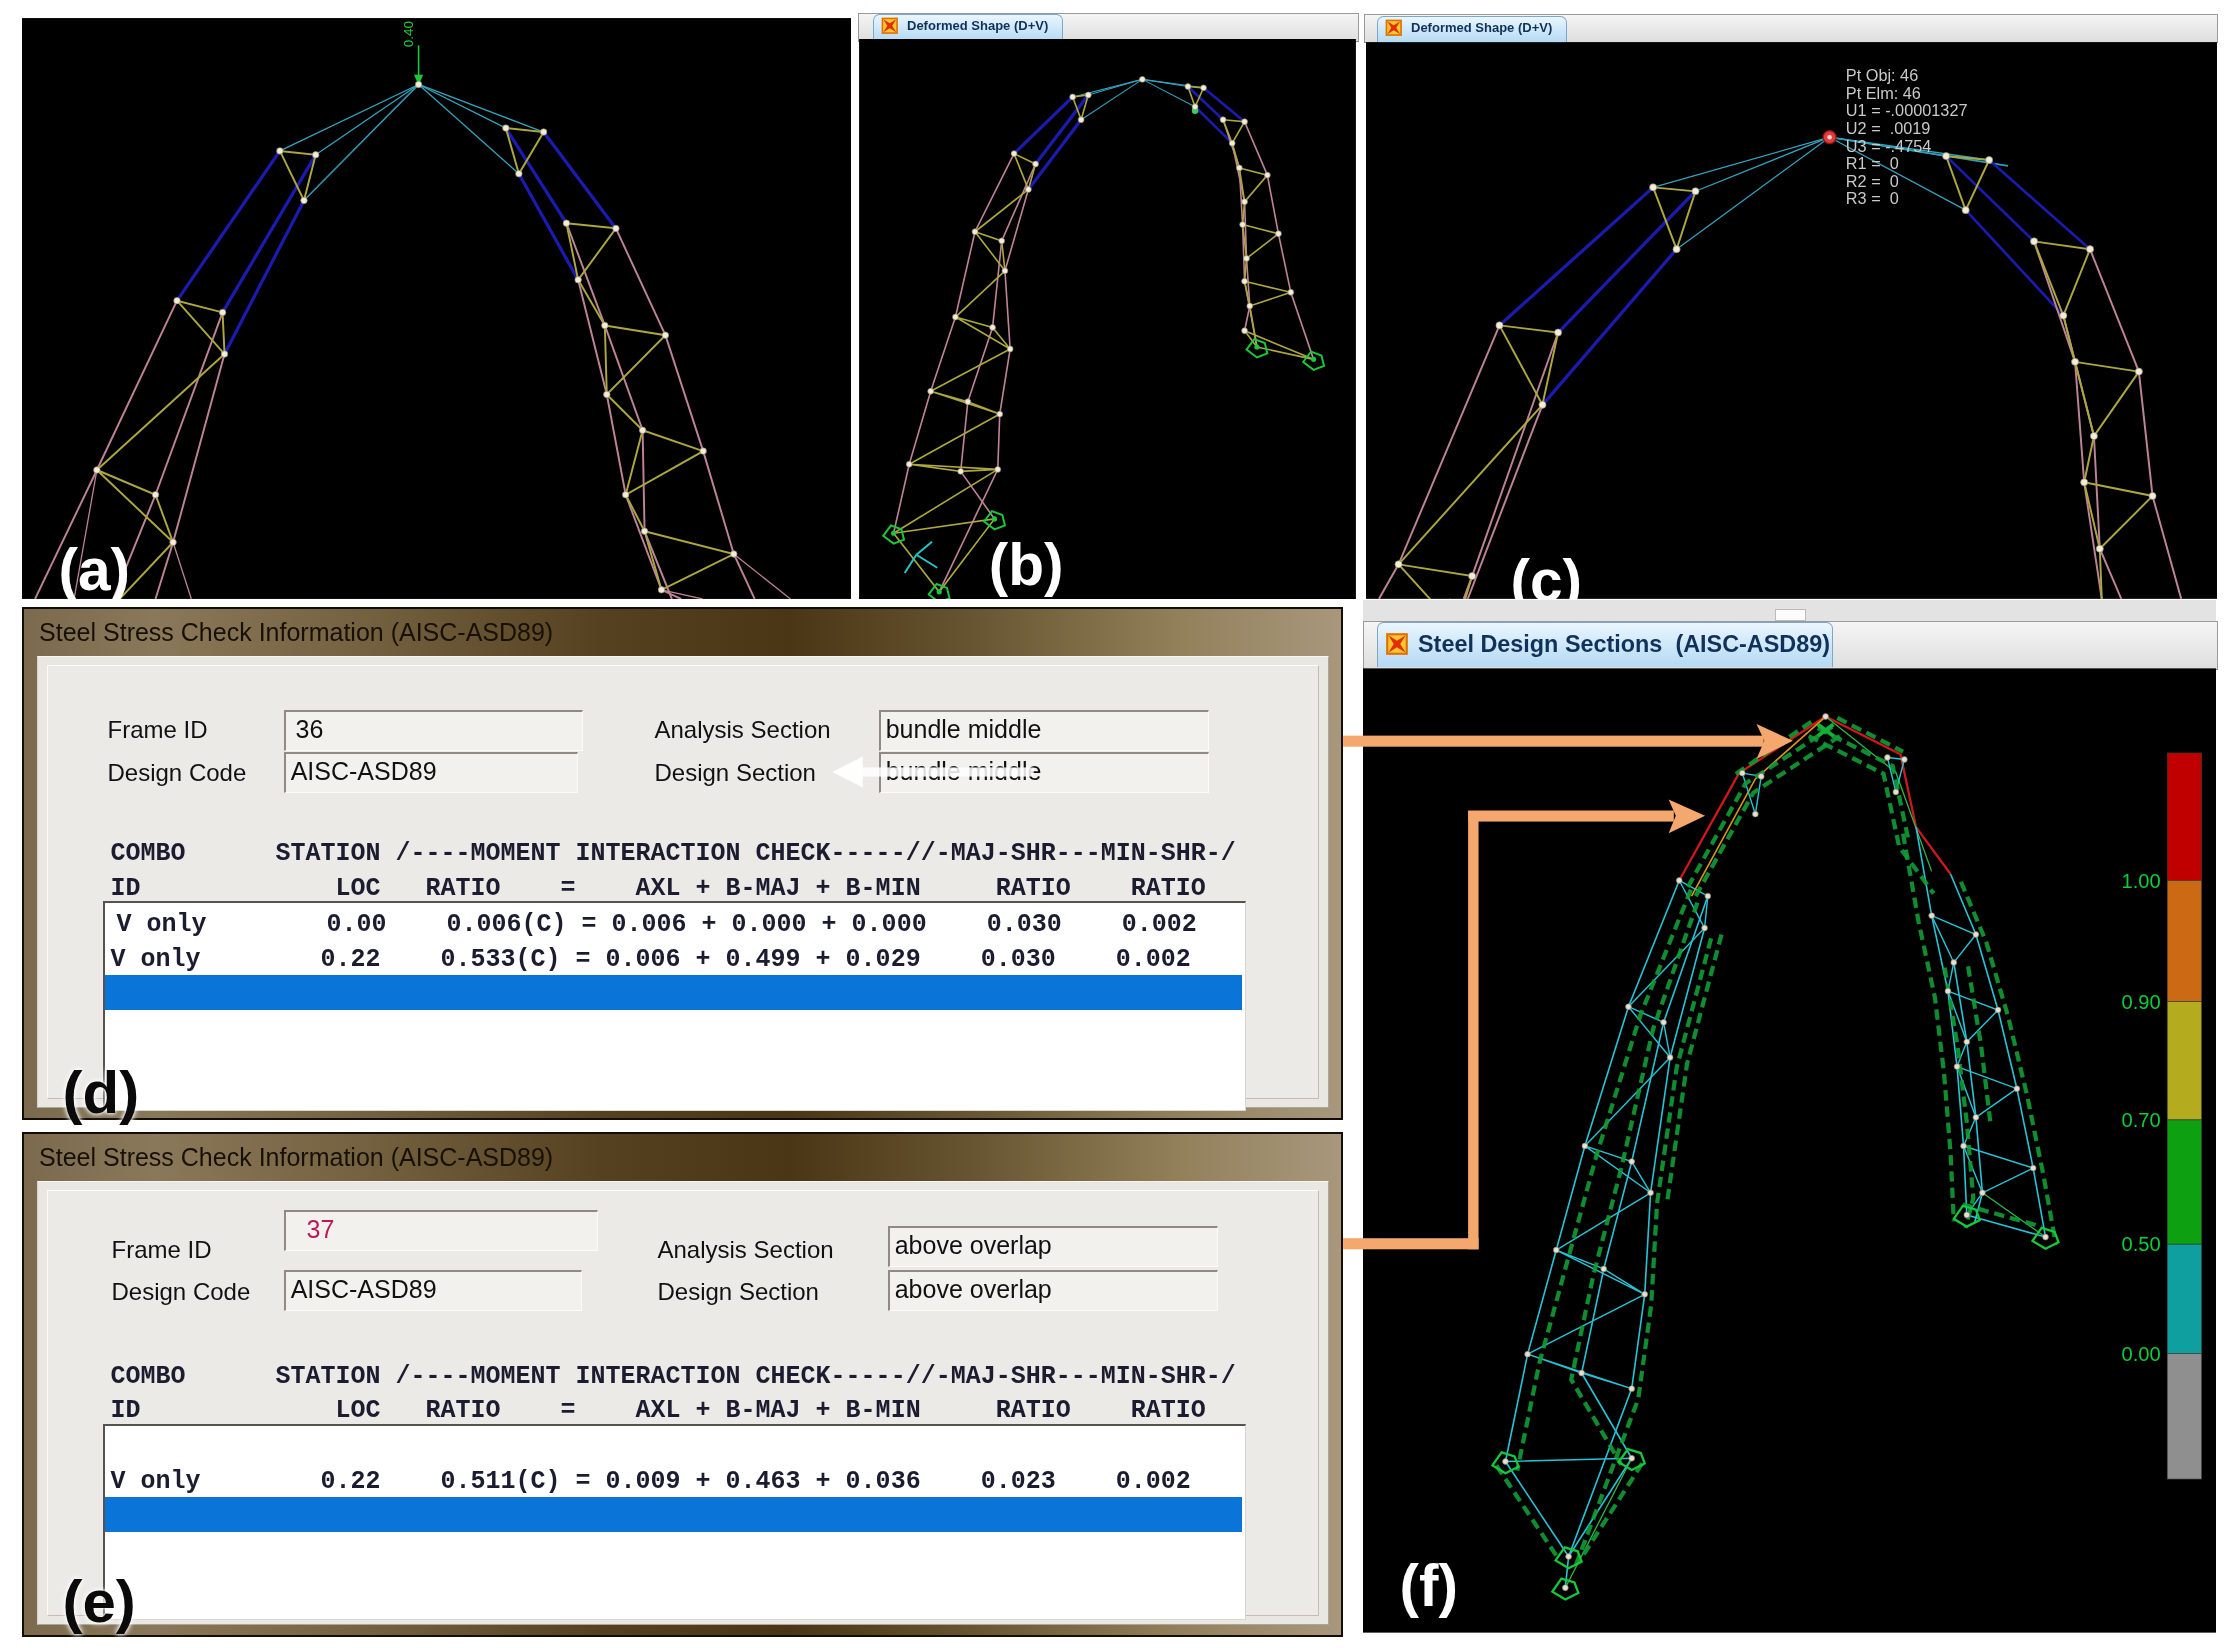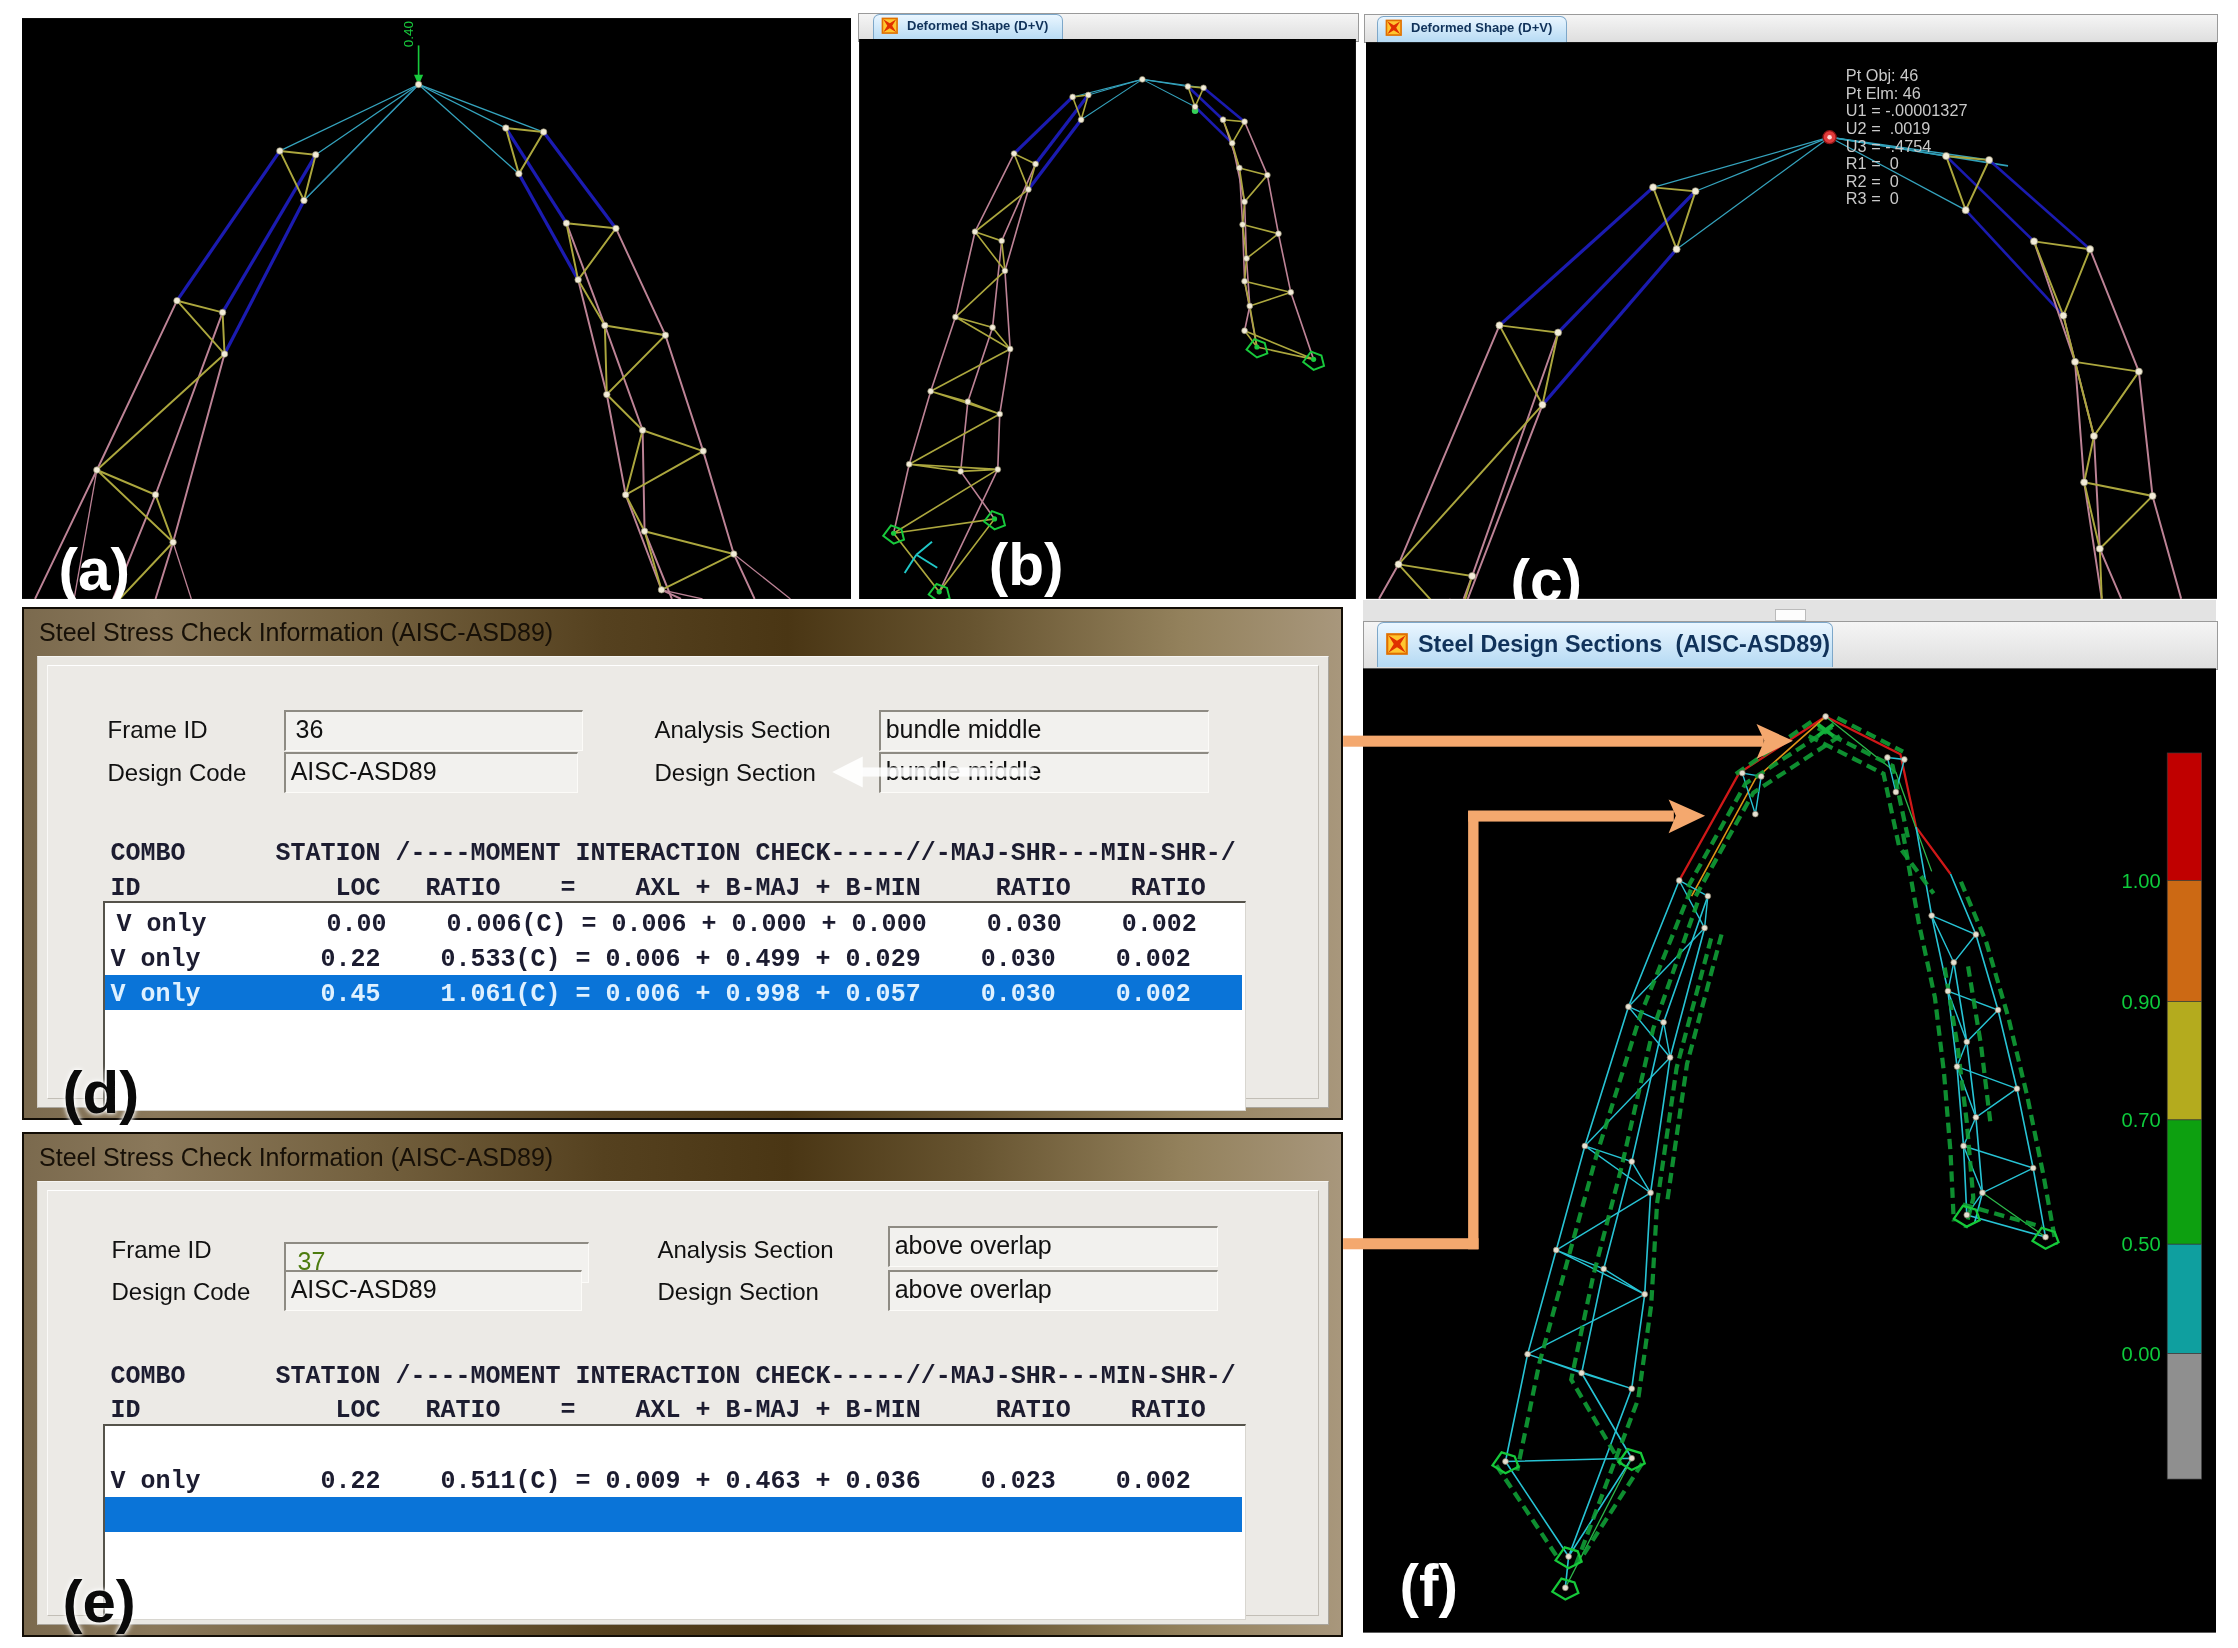--- a/index.html
+++ b/index.html
@@ -380,31 +380,30 @@
     <div class="abs" style="left:631px;top:107px;font:24px 'Liberation Sans',sans-serif;color:#111">Analysis Section</div>
     <div class="abs" style="left:631px;top:150px;font:24px 'Liberation Sans',sans-serif;color:#111">Design Section</div>
     <div class="abs" style="left:855px;top:101px;width:322px;height:38px;background:#f2f1ee;border-top:2px solid #8e8b83;border-left:2px solid #8e8b83;border-bottom:1.3px solid #fcfbf8;border-right:1.3px solid #fcfbf8;font:25px 'Liberation Sans',sans-serif;color:#111;padding-left:5.2px;line-height:35px">bundle middle</div>
     <div class="abs" style="left:855px;top:143px;width:322px;height:38px;background:#f2f1ee;border-top:2px solid #8e8b83;border-left:2px solid #8e8b83;border-bottom:1.3px solid #fcfbf8;border-right:1.3px solid #fcfbf8;font:25px 'Liberation Sans',sans-serif;color:#111;padding-left:5.2px;line-height:35px">bundle middle</div>
     <div class="abs" style="left:87px;top:230px;font:bold 25px 'Liberation Mono',monospace;color:#1c1c30;white-space:pre">COMBO      STATION /----MOMENT INTERACTION CHECK-----//-MAJ-SHR---MIN-SHR-/</div>
     <div class="abs" style="left:87px;top:265px;font:bold 25px 'Liberation Mono',monospace;color:#1c1c30;white-space:pre">ID             LOC   RATIO    =    AXL + B-MAJ + B-MIN     RATIO    RATIO</div>
     <div class="abs" style="left:79px;top:292px;width:1140px;height:207px;background:#fff;border-top:2px solid #55534b;border-left:2px solid #55534b;border-bottom:1.3px solid #d8d6d0;border-right:1.3px solid #d8d6d0"></div>
     <div class="abs" style="left:81px;top:366px;width:1137px;height:35px;background:#0a74d8"></div>
     <div class="abs" style="left:93px;top:301px;font:bold 25px 'Liberation Mono',monospace;color:#1c1c30;white-space:pre">V only        0.00    0.006(C) = 0.006 + 0.000 + 0.000    0.030    0.002</div>
     <div class="abs" style="left:87px;top:336px;font:bold 25px 'Liberation Mono',monospace;color:#1c1c30;white-space:pre">V only        0.22    0.533(C) = 0.006 + 0.499 + 0.029    0.030    0.002</div>
-    <div class="abs" style="left:87px;top:371px;font:bold 25px 'Liberation Mono',monospace;color:#dff1ff;white-space:pre">V only        0.45    1.061(C) = 0.006 + 0.998 + 0.057    0.030    0.002</div>
     <div class="abs" style="left:39px;top:449px;font:bold 60px 'Liberation Sans',sans-serif;color:#0a0a0a;text-shadow:0 0 3.9px #fff,0 0 6.5px #fff">(d)</div>
   </div>
 <div class="abs" style="left:21.5px;top:1132px;width:1317px;height:501px;border:2px solid #120d06;background:linear-gradient(90deg,#7b6a4e 0%,#8a785a 10%,#74613f 26%,#55411f 44%,#4a3614 58%,#675430 72%,#93815c 88%,#a8977c 100%)">
 <div class="abs" style="left:15.6px;top:9px;font:25px 'Liberation Sans',sans-serif;color:#171007">Steel Stress Check Information (AISC-ASD89)</div>
 <div class="abs" style="left:13px;top:47px;right:11.7px;bottom:10.4px;background:#e9e7e2;border-top:1.3px solid #f6f5f2;border-left:1.3px solid #d6d3cc;border-right:1.3px solid #a9a59c;border-bottom:1.3px solid #a9a59c">
 <div class="abs" style="left:9px;top:7.8px;right:9px;bottom:7.8px;background:#eceae6;border:1.3px solid #c2beb6;border-top-color:#ffffff;border-left-color:#fbfaf8"></div>
 </div>
     <div class="abs" style="left:88px;top:102px;font:24px 'Liberation Sans',sans-serif;color:#111">Frame ID</div>
     <div class="abs" style="left:88px;top:144px;font:24px 'Liberation Sans',sans-serif;color:#111">Design Code</div>
-    <div class="abs" style="left:260px;top:108px;width:290px;height:38px;background:#f2f1ee;border-top:2px solid #8e8b83;border-left:2px solid #8e8b83;border-bottom:1.3px solid #fcfbf8;border-right:1.3px solid #fcfbf8;font:25px 'Liberation Sans',sans-serif;color:#4d7c0f;padding-left:12px;line-height:35px">37</div>
+    <div class="abs" style="left:260px;top:76px;width:290px;height:38px;background:#f2f1ee;border-top:2px solid #8e8b83;border-left:2px solid #8e8b83;border-bottom:1.3px solid #fcfbf8;border-right:1.3px solid #fcfbf8;font:25px 'Liberation Sans',sans-serif;color:#be185d;padding-left:21px;line-height:35px">37</div>
     <div class="abs" style="left:260px;top:136px;width:290px;height:38px;background:#f2f1ee;border-top:2px solid #8e8b83;border-left:2px solid #8e8b83;border-bottom:1.3px solid #fcfbf8;border-right:1.3px solid #fcfbf8;font:25px 'Liberation Sans',sans-serif;color:#111;padding-left:5.2px;line-height:35px">AISC-ASD89</div>
     <div class="abs" style="left:634px;top:102px;font:24px 'Liberation Sans',sans-serif;color:#111">Analysis Section</div>
     <div class="abs" style="left:634px;top:144px;font:24px 'Liberation Sans',sans-serif;color:#111">Design Section</div>
     <div class="abs" style="left:864px;top:92px;width:322px;height:38px;background:#f2f1ee;border-top:2px solid #8e8b83;border-left:2px solid #8e8b83;border-bottom:1.3px solid #fcfbf8;border-right:1.3px solid #fcfbf8;font:25px 'Liberation Sans',sans-serif;color:#111;padding-left:5.2px;line-height:35px">above overlap</div>
     <div class="abs" style="left:864px;top:136px;width:322px;height:38px;background:#f2f1ee;border-top:2px solid #8e8b83;border-left:2px solid #8e8b83;border-bottom:1.3px solid #fcfbf8;border-right:1.3px solid #fcfbf8;font:25px 'Liberation Sans',sans-serif;color:#111;padding-left:5.2px;line-height:35px">above overlap</div>
     <div class="abs" style="left:87px;top:228px;font:bold 25px 'Liberation Mono',monospace;color:#1c1c30;white-space:pre">COMBO      STATION /----MOMENT INTERACTION CHECK-----//-MAJ-SHR---MIN-SHR-/</div>
     <div class="abs" style="left:87px;top:262px;font:bold 25px 'Liberation Mono',monospace;color:#1c1c30;white-space:pre">ID             LOC   RATIO    =    AXL + B-MAJ + B-MIN     RATIO    RATIO</div>
     <div class="abs" style="left:79px;top:290px;width:1140px;height:193px;background:#fff;border-top:2px solid #55534b;border-left:2px solid #55534b;border-bottom:1.3px solid #d8d6d0;border-right:1.3px solid #d8d6d0"></div>
     <div class="abs" style="left:81px;top:363px;width:1137px;height:35px;background:#0a74d8"></div>
     <div class="abs" style="left:87px;top:333px;font:bold 25px 'Liberation Mono',monospace;color:#1c1c30;white-space:pre">V only        0.22    0.511(C) = 0.009 + 0.463 + 0.036    0.023    0.002</div>

